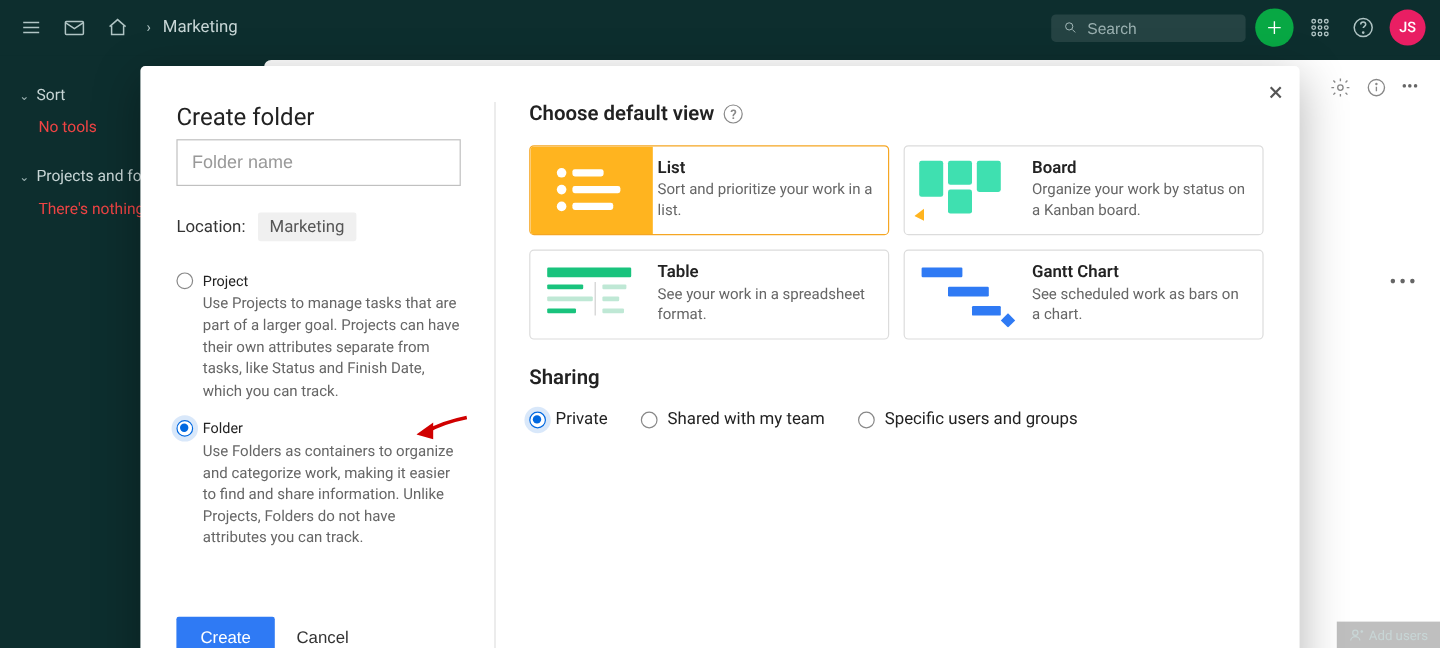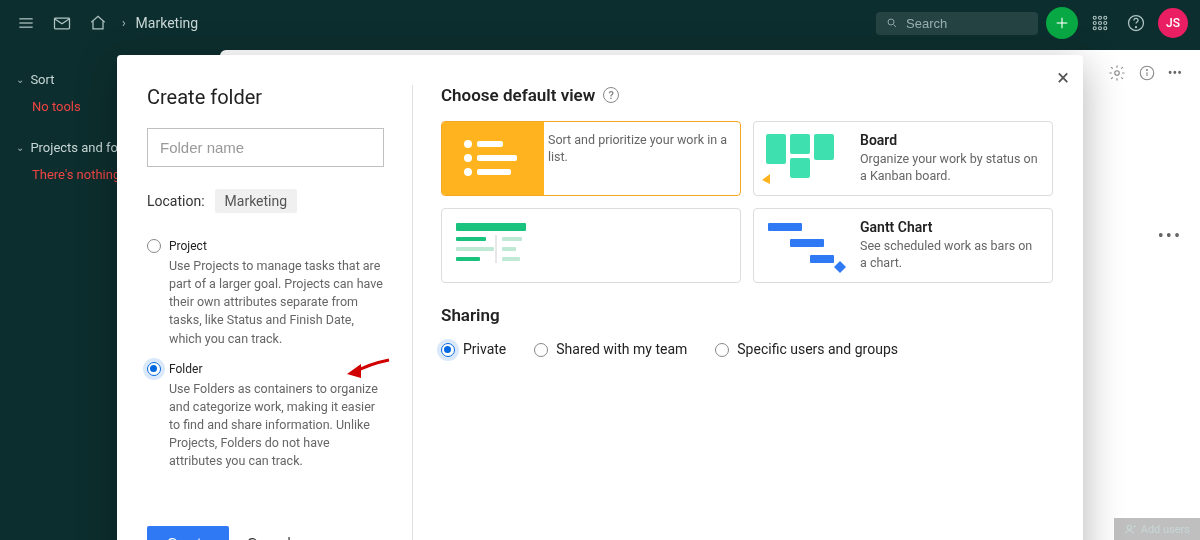--- a/index.html
+++ b/index.html
@@ -137,21 +137,21 @@
     .modal-left {
       width: 266px;
       padding-right: 28px;
       border-right: 1px solid #e0e0e0;
       display: flex;
       flex-direction: column;
     }
     .modal-left h2 {
       font-size: 20px;
       font-weight: 400;
-      margin-bottom: 19px;
+      margin-bottom: 7px;
       color: #222;
     }
     .folder-input {
       width: 100%;
       padding: 10px 12px;
       border: 1px solid #c0c0c0;
       font-size: 15px;
       outline: none;
     }
     .folder-input::placeholder { color: #999; }
@@ -474,20 +474,21 @@
             <svg width="70" height="46" viewBox="0 0 70 46">
               <circle cx="10" cy="9" r="4" fill="#fff"></circle>
                 <rect x="19" y="6" width="26" height="6" rx="2" fill="#fff"></rect>
               <circle cx="10" cy="23" r="4" fill="#fff"></circle>
                 <rect x="19" y="20" width="40" height="6" rx="2" fill="#fff"></rect>
               <circle cx="10" cy="37" r="4" fill="#fff"></circle>
                 <rect x="19" y="34" width="34" height="6" rx="2" fill="#fff"></rect>
             </svg>
           </div>
           <div class="view-info">
+            <div class="vt">List</div>
             <div class="vd">Sort and prioritize your work in a list.</div>
           </div>
         </div>
 
         <div class="view-card">
           <div class="view-thumb">
             <svg width="86" height="56" viewBox="0 0 86 56">
               <rect x="4" y="4" width="20" height="30" rx="2" fill="#3fe0b0"></rect>
               <rect x="28" y="4" width="20" height="20" rx="2" fill="#3fe0b0"></rect>
               <rect x="28" y="28" width="20" height="20" rx="2" fill="#3fe0b0"></rect>
@@ -506,20 +507,24 @@
             <svg width="86" height="56" viewBox="0 0 86 56">
               <rect x="6" y="6" width="70" height="8" rx="1" fill="#19c37d"></rect>
               <rect x="6" y="20" width="30" height="4" rx="1" fill="#19c37d"></rect>
               <rect x="6" y="30" width="38" height="4" rx="1" fill="#bfe8d5"></rect>
               <rect x="6" y="40" width="24" height="4" rx="1" fill="#19c37d"></rect>
               <line x1="46" y1="18" x2="46" y2="46" stroke="#d0d0d0" stroke-width="1"></line>
               <rect x="52" y="20" width="20" height="4" rx="1" fill="#bfe8d5"></rect>
               <rect x="52" y="30" width="14" height="4" rx="1" fill="#bfe8d5"></rect>
               <rect x="52" y="40" width="18" height="4" rx="1" fill="#bfe8d5"></rect>
             </svg>
+          </div>
+          <div class="view-info">
+            <div class="vt">Table</div>
+            <div class="vd">See your work in a spreadsheet format.</div>
           </div>
         </div>
 
         <div class="view-card">
           <div class="view-thumb">
             <svg width="86" height="56" viewBox="0 0 86 56">
               <rect x="6" y="6" width="34" height="8" rx="1" fill="#2f7af4"></rect>
               <rect x="28" y="22" width="34" height="8" rx="1" fill="#2f7af4"></rect>
               <rect x="48" y="38" width="24" height="8" rx="1" fill="#2f7af4"></rect>
               <path d="M72 50 L78 44 L84 50 L78 56 Z" fill="#2f7af4"></path>

